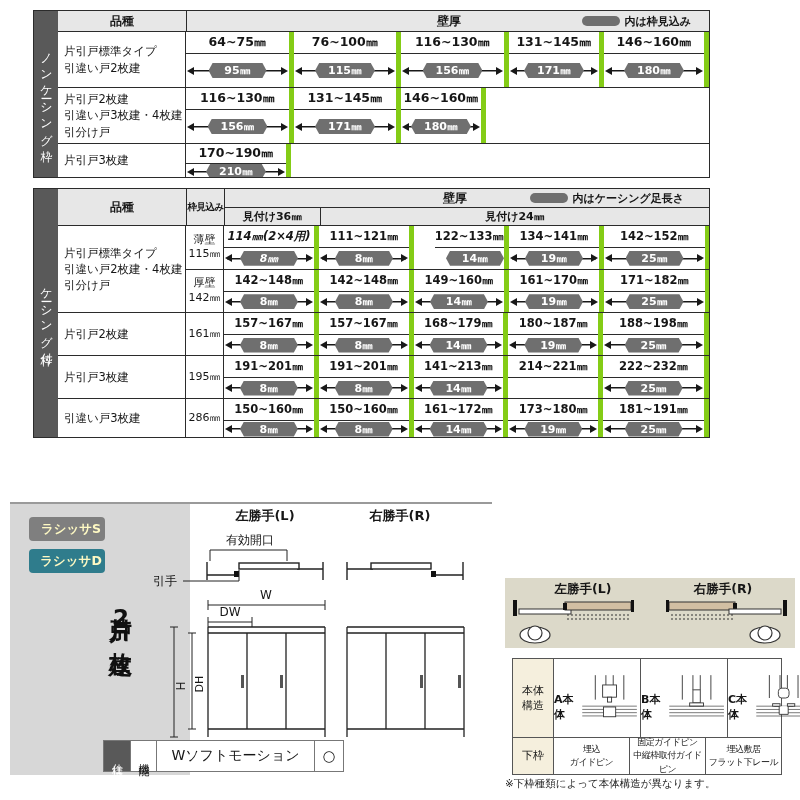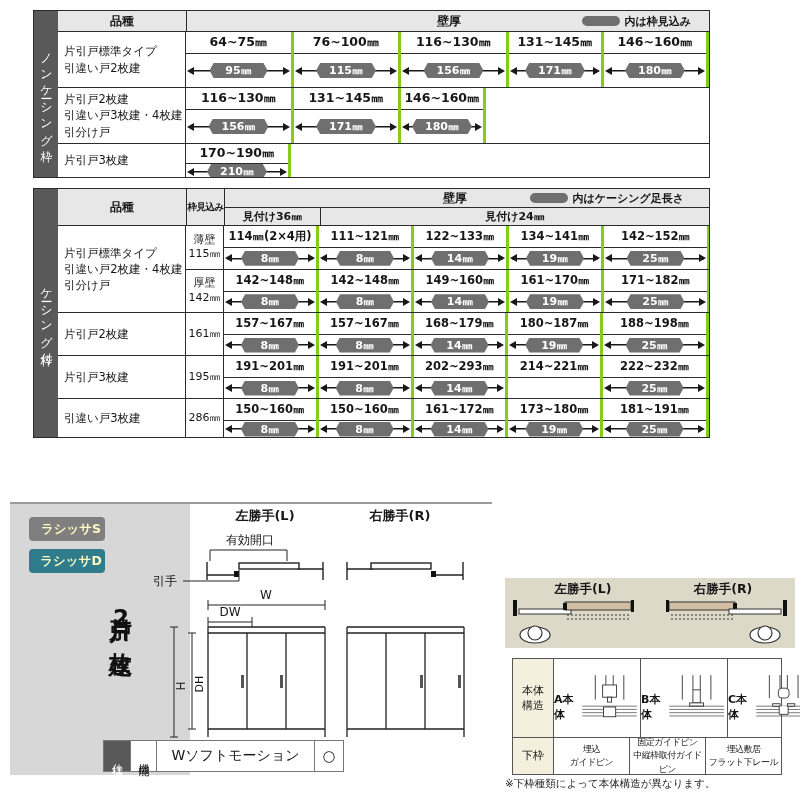--- a/index.html
+++ b/index.html
@@ -23,21 +23,21 @@
   .hsub24{flex:1;display:flex;align-items:center;justify-content:center;font-size:11px;}
   .drow{display:flex;border-bottom:1px solid #2b2b2b;background:#fff;overflow:hidden;}
   .drow.last{border-bottom:none;}
   .lcell{width:128px;flex:0 0 128px;border-right:1px solid #2b2b2b;display:flex;align-items:center;box-sizing:border-box;padding-left:6px;}
   .lcell span{font-size:11.5px;line-height:1.4;white-space:pre-line;}
   .fcell{width:37px;flex:0 0 37px;border-right:1px solid #2b2b2b;display:flex;align-items:center;justify-content:center;
          font-size:11px;text-align:center;white-space:pre-line;line-height:1.3;}
   .subcol{flex:1;display:flex;flex-direction:column;}
   .subrow{display:flex;flex:1;}
   .subrow.sb{border-bottom:1px solid #2b2b2b;}
-  .dcell{display:flex;flex-direction:column;border-right:3px solid #84cc16;box-sizing:border-box;}
+  .dcell{display:flex;flex-direction:column;border-right:5px solid #84cc16;box-sizing:border-box;}
   .rng{flex:0 0 21px;display:flex;align-items:center;justify-content:center;border-bottom:1px solid #2b2b2b;
        font-size:12.5px;font-weight:bold;white-space:nowrap;}
   .rng.sm{font-size:11.5px;}
   .dim{flex:1;position:relative;display:flex;align-items:center;justify-content:center;
        background:linear-gradient(#181818,#181818) no-repeat center/calc(100% - 6px) 1.5px;}
   .dim::before{content:"";position:absolute;left:1px;top:50%;margin-top:-4px;
        border-top:4px solid transparent;border-bottom:4px solid transparent;border-right:7px solid #181818;}
   .dim::after{content:"";position:absolute;right:1px;top:50%;margin-top:-4px;
        border-top:4px solid transparent;border-bottom:4px solid transparent;border-left:7px solid #181818;}
   .cap{position:relative;z-index:1;background:#6f6f6f;color:#fff;font-size:11px;font-weight:bold;line-height:15px;
@@ -194,33 +194,33 @@
       <div class="drow" style="height:86px;flex:0 0 86px;">
         <div class="lcell">
             <span>片引戸標準タイプ
 引違い戸2枚建・4枚建
 引分け戸</span>
           </div>
         <div class="subcol">
           <div class="subrow sb">
             <div class="fcell">薄壁
 115㎜</div>
-            <div class="dcell" style="width:95px;">
+            <div class="dcell" style="width:95px;font-style:italic;">
                 <div class="rng sm">114㎜(2×4用)</div>
                 <div class="dim">
                   <span class="cap">8㎜</span>
                 </div>
               </div>
             <div class="dcell" style="width:95px;">
                 <div class="rng sm">111~121㎜</div>
                 <div class="dim">
                   <span class="cap">8㎜</span>
                 </div>
               </div>
-            <div class="dcell" style="width:95px;">
+            <div class="dcell" style="width:95px;align-items:flex-end;">
                 <div class="rng sm">122~133㎜</div>
                 <div class="dim">
                   <span class="cap">14㎜</span>
                 </div>
               </div>
             <div class="dcell" style="width:95px;">
                 <div class="rng sm">134~141㎜</div>
                 <div class="dim">
                   <span class="cap">19㎜</span>
                 </div>
@@ -315,21 +315,21 @@
               <span class="cap">8㎜</span>
             </div>
           </div>
         <div class="dcell" style="width:95px;">
             <div class="rng sm">191~201㎜</div>
             <div class="dim">
               <span class="cap">8㎜</span>
             </div>
           </div>
         <div class="dcell" style="width:95px;">
-            <div class="rng sm">202~293㎜</div>
+            <div class="rng sm">141~213㎜</div>
             <div class="dim">
               <span class="cap">14㎜</span>
             </div>
           </div>
         <div class="dcell" style="width:95px;gap:24px;">
             <div class="rng sm">214~221㎜</div>
             <div class="dim">
               <span class="cap">19㎜</span>
             </div>
           </div>

